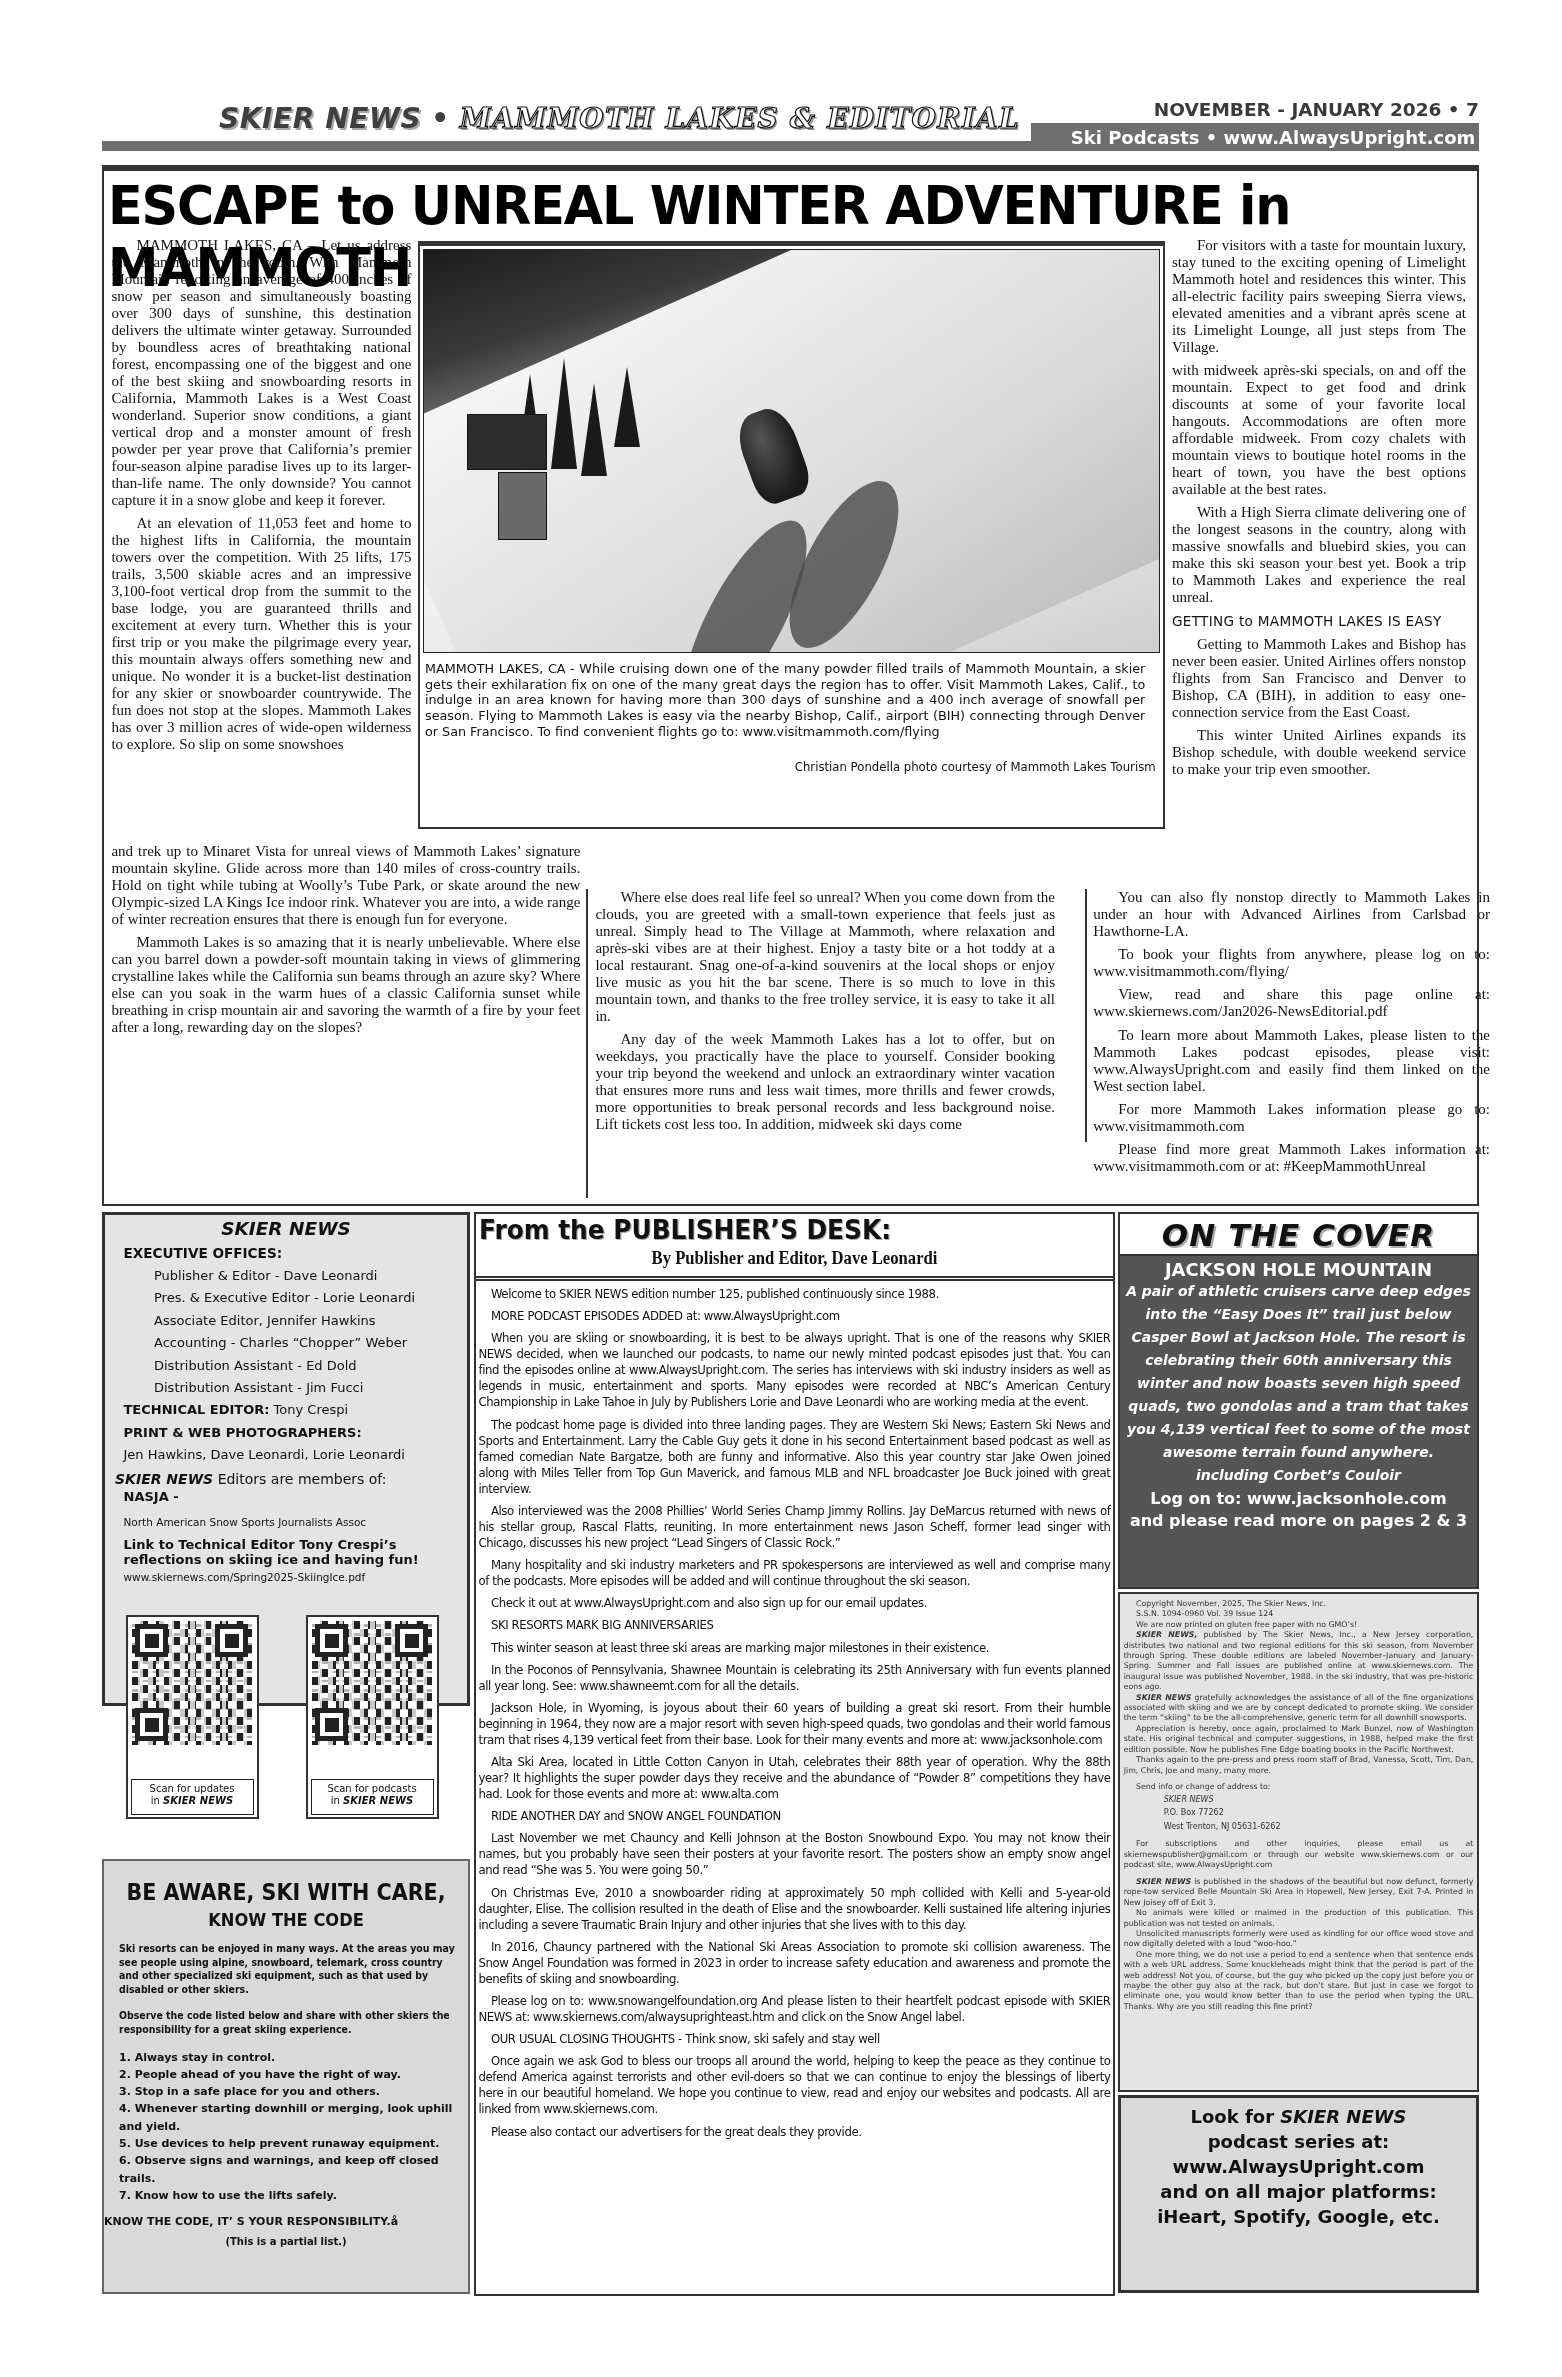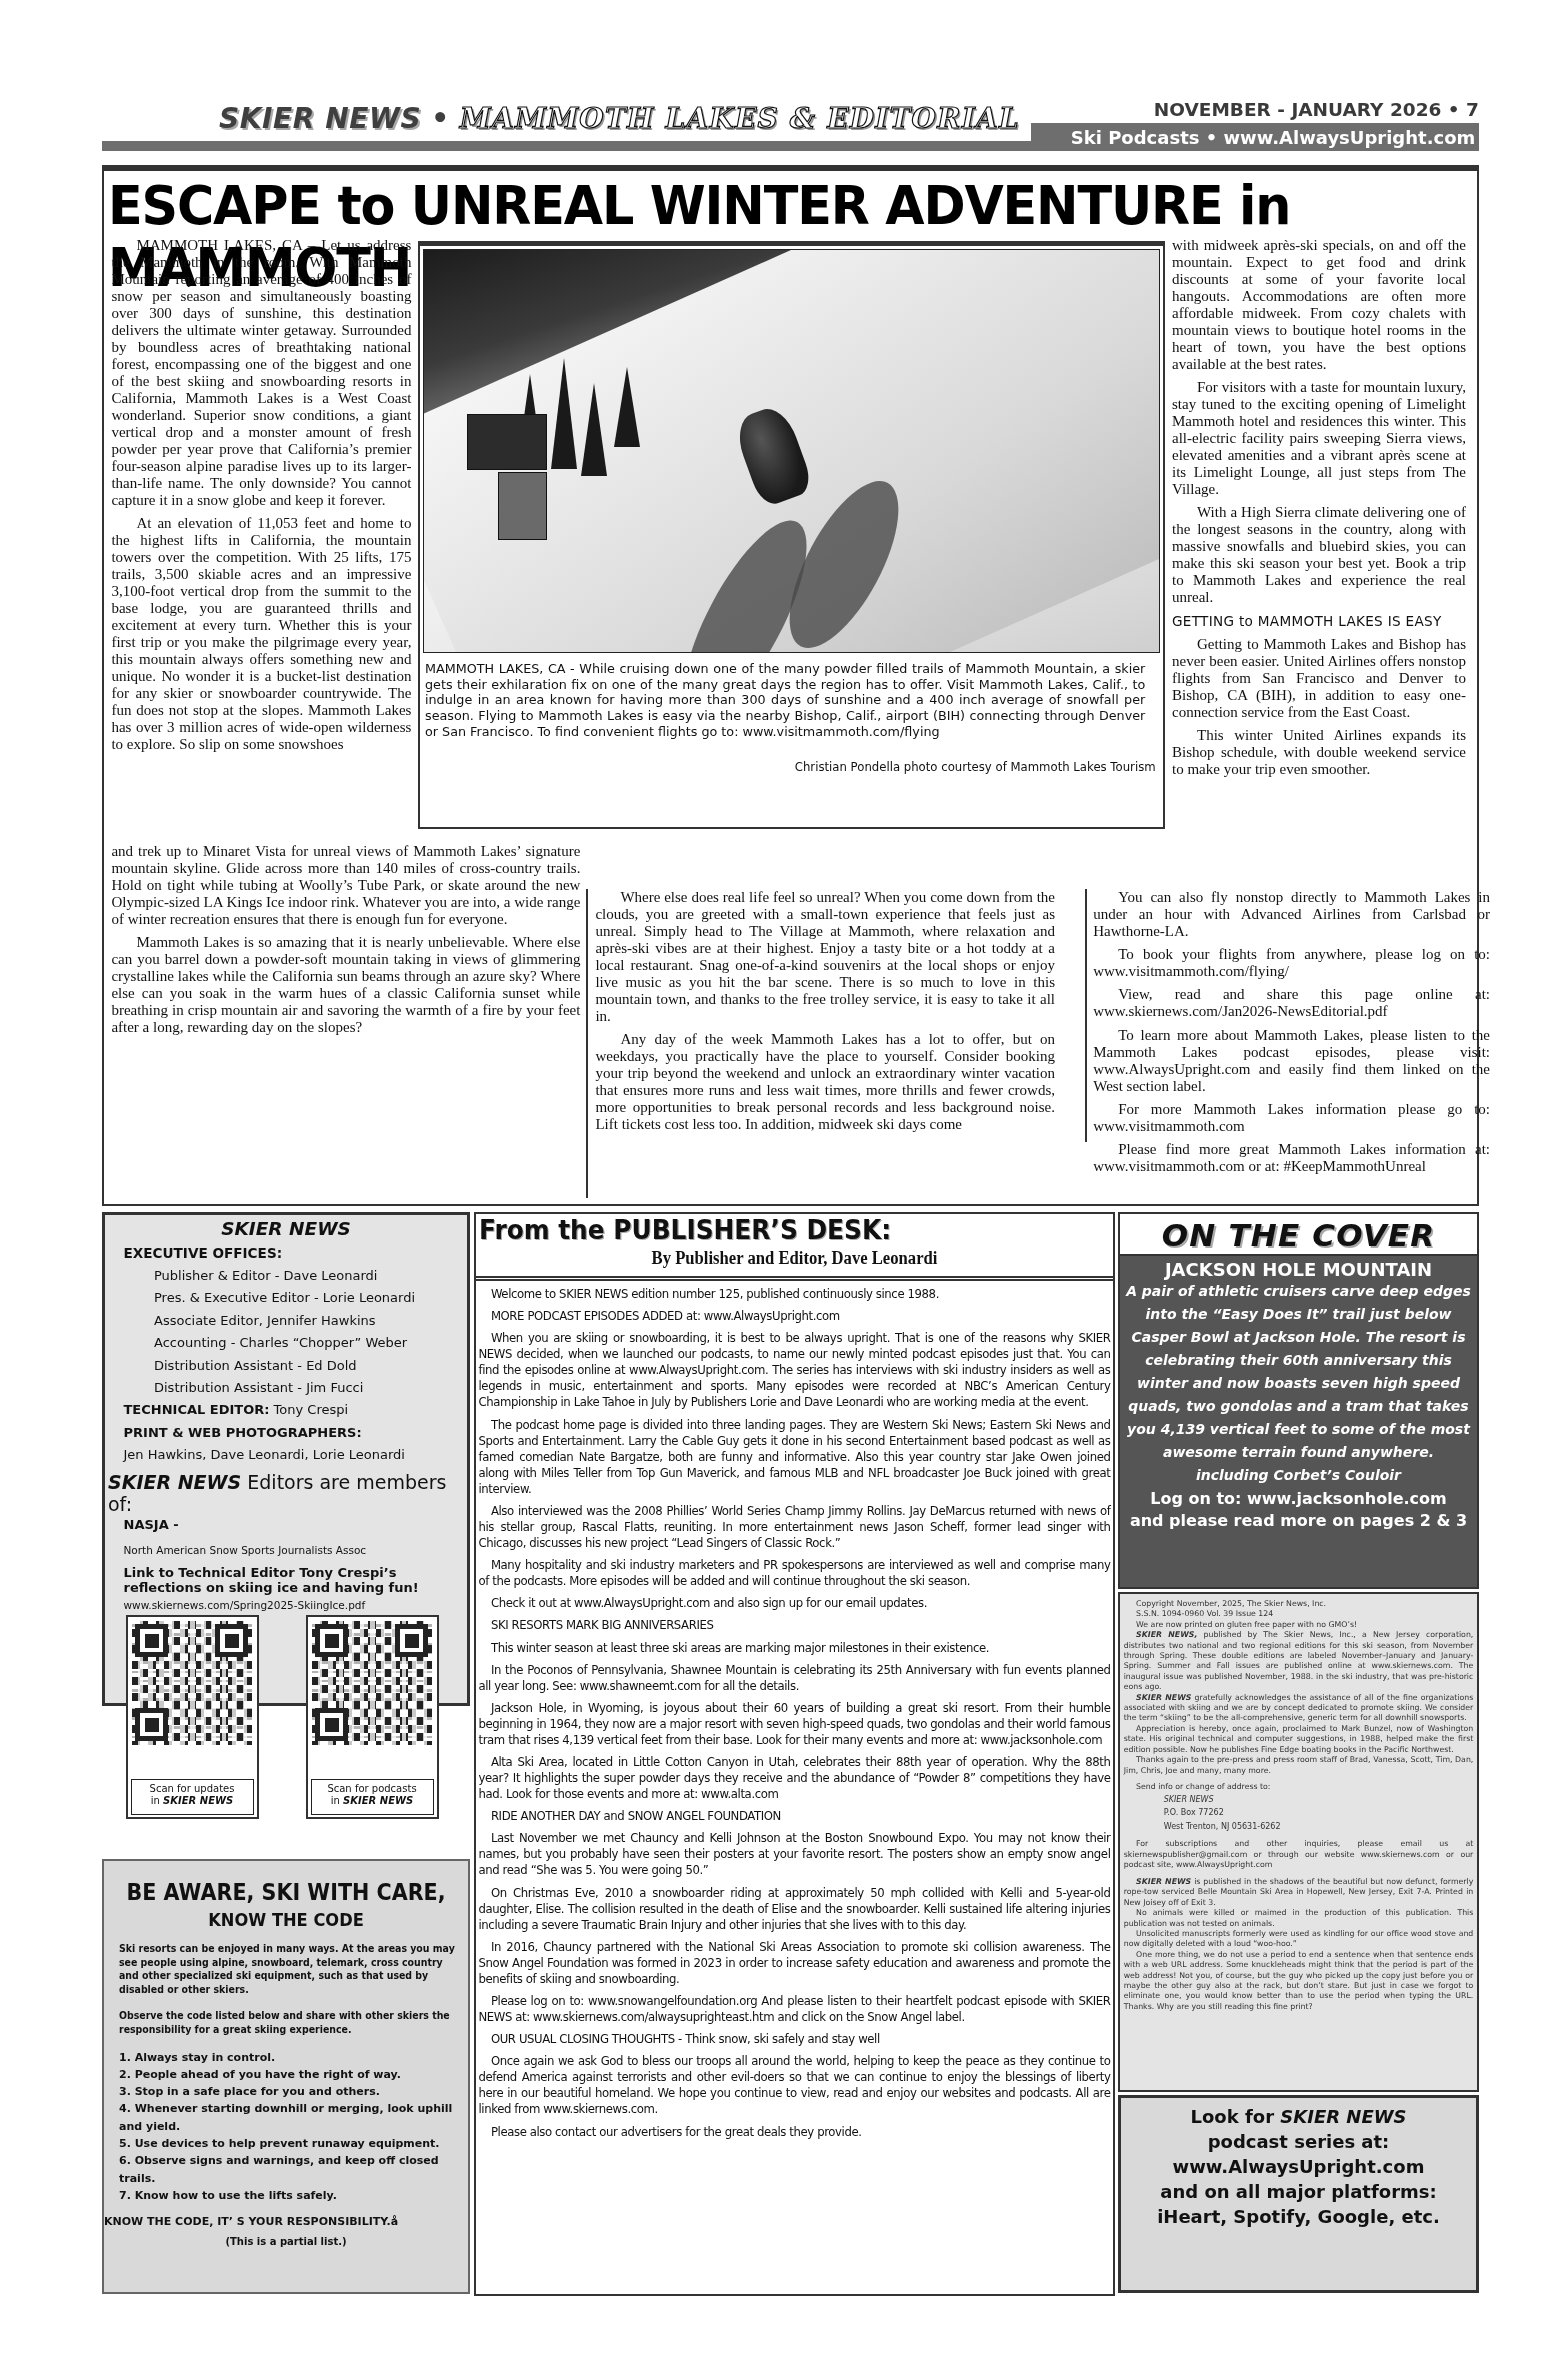--- a/index.html
+++ b/index.html
@@ -43,21 +43,21 @@
   .caption { position: absolute; left: 5px; top: 415px; width: 735px; font-family: "DejaVu Sans", sans-serif; font-size: 13px; line-height: 15.7px; text-align: justify; transform: scaleX(0.98); transform-origin: left; }
   .credit { position: absolute; right: 7.4px; top: 514px; font-family: "DejaVu Sans", sans-serif; font-size: 11.7px; }
 
   
   .staff { position: absolute; left: 102px; top: 1212px; width: 368px; height: 494px; background: #e4e4e4; border: 3.1px solid #333; font-family: "DejaVu Sans", sans-serif; }
   .staff-title { text-align: center; font-weight: bold; font-style: italic; font-size: 18.5px; margin-top: 2.5px; }
   .staff-head { font-weight: bold; font-size: 13.6px; margin-left: 18.5px; margin-top: 6.2px; }
   .staff-row { font-size: 13px; margin-left: 49px; margin-top: 7.4px; }
   .staff-inline { font-size: 13px; margin-left: 18.5px; margin-top: 7.4px; }
   .staff-inline b { font-size: 13px; }
-  .staff-member { font-size: 19px; margin-left: 3px; margin-top: 8.6px; }
+  .staff-member { font-size: 14px; margin-left: 10px; margin-top: 8.6px; }
   .staff-member b { font-style: italic; }
   .staff-assoc { font-size: 10.5px; margin-left: 18.5px; margin-top: 12px; }
   .staff-link { font-weight: bold; font-size: 13px; margin-left: 18.5px; margin-top: 8.6px; line-height: 15px; }
   .staff-url { font-size: 10.5px; margin-left: 18.5px; margin-top: 3.7px; }
   .qr-wrap { position: absolute; top: 400px; width: 133px; height: 204px; background: #fff; border: 2.5px solid #333; }
   .qr { position: absolute; left: 3.7px; top: 3.7px; width: 120px; height: 124px;
     background:
       linear-gradient(#fff,#fff) 8.6px 8.6px / 25px 25px no-repeat,
       linear-gradient(#222,#222) 13.6px 13.6px / 15px 15px no-repeat,
       linear-gradient(#fff,#fff) 87px 8.6px / 25px 25px no-repeat,
@@ -137,22 +137,22 @@
       <div class="hut" style="left:74px;top:222px;width:49px;height:68px;background:#6a6a6a;"></div>
       <div class="shadow" style="left:284px;top:259px;"></div>
       <div class="shadow" style="left:383px;top:222px;height:185px;"></div>
       <div class="skier"></div>
     </div>
     <figcaption class="caption">MAMMOTH LAKES, CA - While cruising down one of the many powder filled trails of Mammoth Mountain, a skier gets their exhilaration fix on one of the many great days the region has to offer. Visit Mammoth Lakes, Calif., to indulge in an area known for having more than 300 days of sunshine and a 400 inch average of snowfall per season. Flying to Mammoth Lakes is easy via the nearby Bishop, Calif., airport (BIH) connecting through Denver or San Francisco. To find convenient flights go to: www.visitmammoth.com/flying</figcaption>
     <div class="credit">Christian Pondella photo courtesy of Mammoth Lakes Tourism</div>
   </figure>
 
   <div class="col-right body-text">
+    <p>For visitors with a taste for mountain luxury, stay tuned to the exciting opening of Limelight Mammoth hotel and residences this winter. This all-electric facility pairs sweeping Sierra views, elevated amenities and a vibrant après scene at its Limelight Lounge, all just steps from The Village.</p>
     <p style="text-indent:0">with midweek après-ski specials, on and off the mountain. Expect to get food and drink discounts at some of your favorite local hangouts. Accommodations are often more affordable midweek. From cozy chalets with mountain views to boutique hotel rooms in the heart of town, you have the best options available at the best rates.</p>
-    <p>For visitors with a taste for mountain luxury, stay tuned to the exciting opening of Limelight Mammoth hotel and residences this winter. This all-electric facility pairs sweeping Sierra views, elevated amenities and a vibrant après scene at its Limelight Lounge, all just steps from The Village.</p>
     <p>With a High Sierra climate delivering one of the longest seasons in the country, along with massive snowfalls and bluebird skies, you can make this ski season your best yet. Book a trip to Mammoth Lakes and experience the real unreal.</p>
     <p class="subhead">GETTING to MAMMOTH LAKES IS EASY</p>
     <p>Getting to Mammoth Lakes and Bishop has never been easier. United Airlines offers nonstop flights from San Francisco and Denver to Bishop, CA (BIH), in addition to easy one-connection service from the East Coast.</p>
     <p>This winter United Airlines expands its Bishop schedule, with double weekend service to make your trip even smoother.</p>
   </div>
 
   <div class="col-left-wide body-text">
     <p style="text-indent:0">and trek up to Minaret Vista for unreal views of Mammoth Lakes’ signature mountain skyline. Glide across more than 140 miles of cross-country trails. Hold on tight while tubing at Woolly’s Tube Park, or skate around the new Olympic-sized LA Kings Ice indoor rink. Whatever you are into, a wide range of winter recreation ensures that there is enough fun for everyone.</p>
     <p>Mammoth Lakes is so amazing that it is nearly unbelievable. Where else can you barrel down a powder-soft mountain taking in views of glimmering crystalline lakes while the California sun beams through an azure sky? Where else can you soak in the warm hues of a classic California sunset while breathing in crisp mountain air and savoring the warmth of a fire by your feet after a long, rewarding day on the slopes?</p>
   </div>

